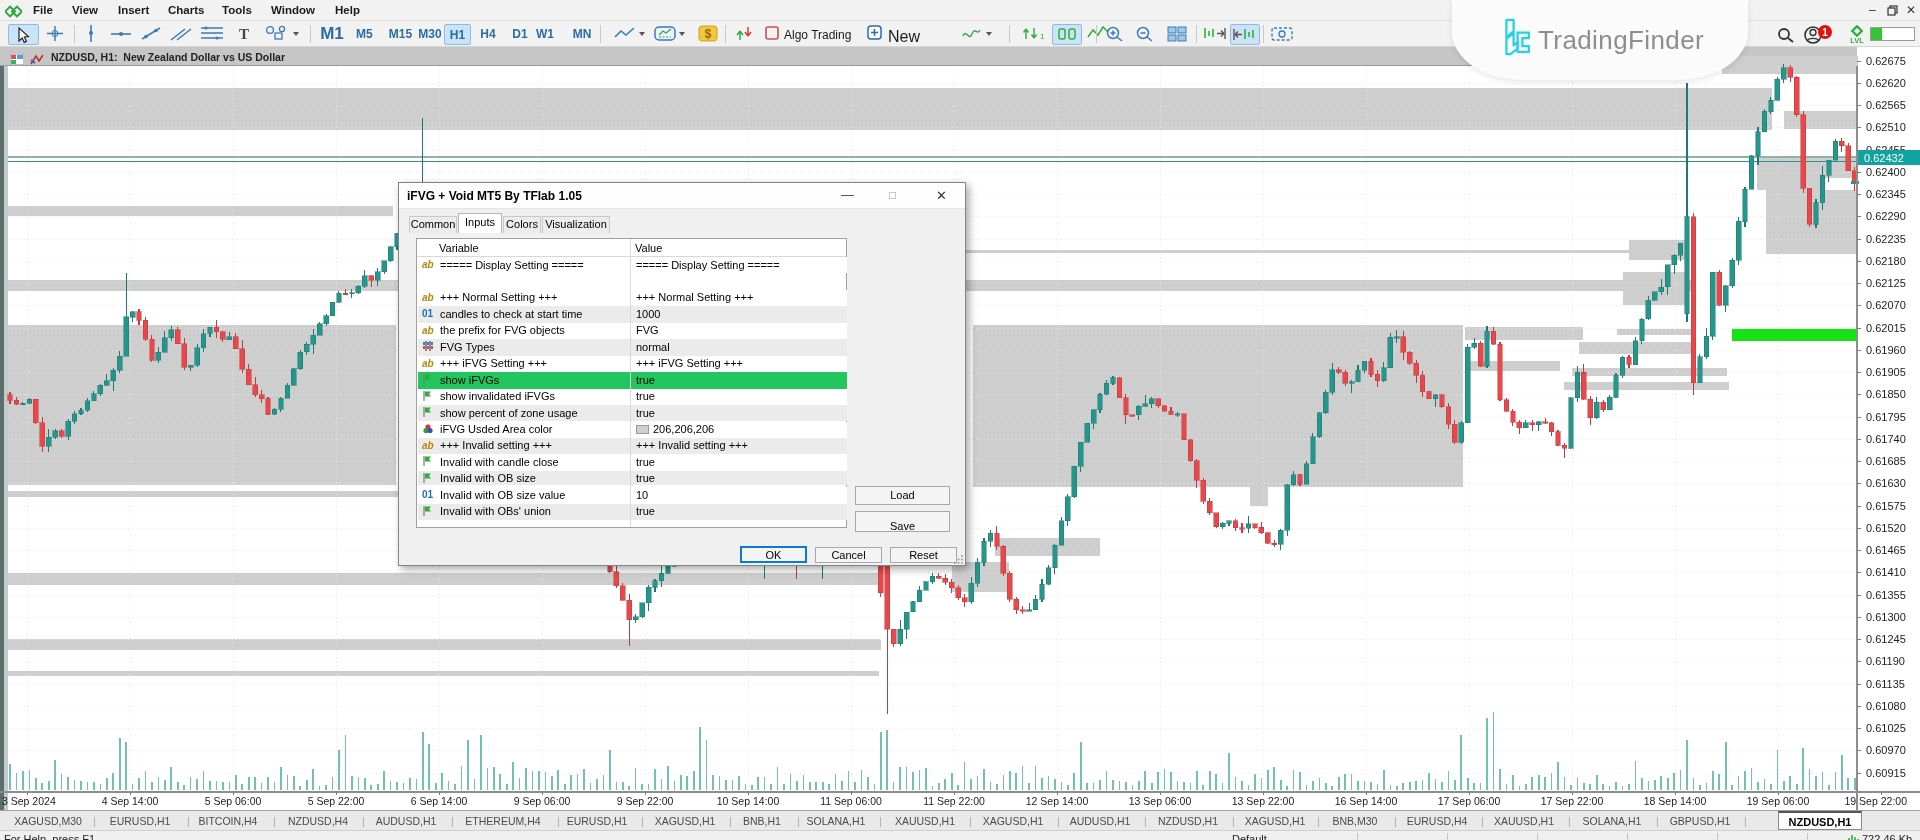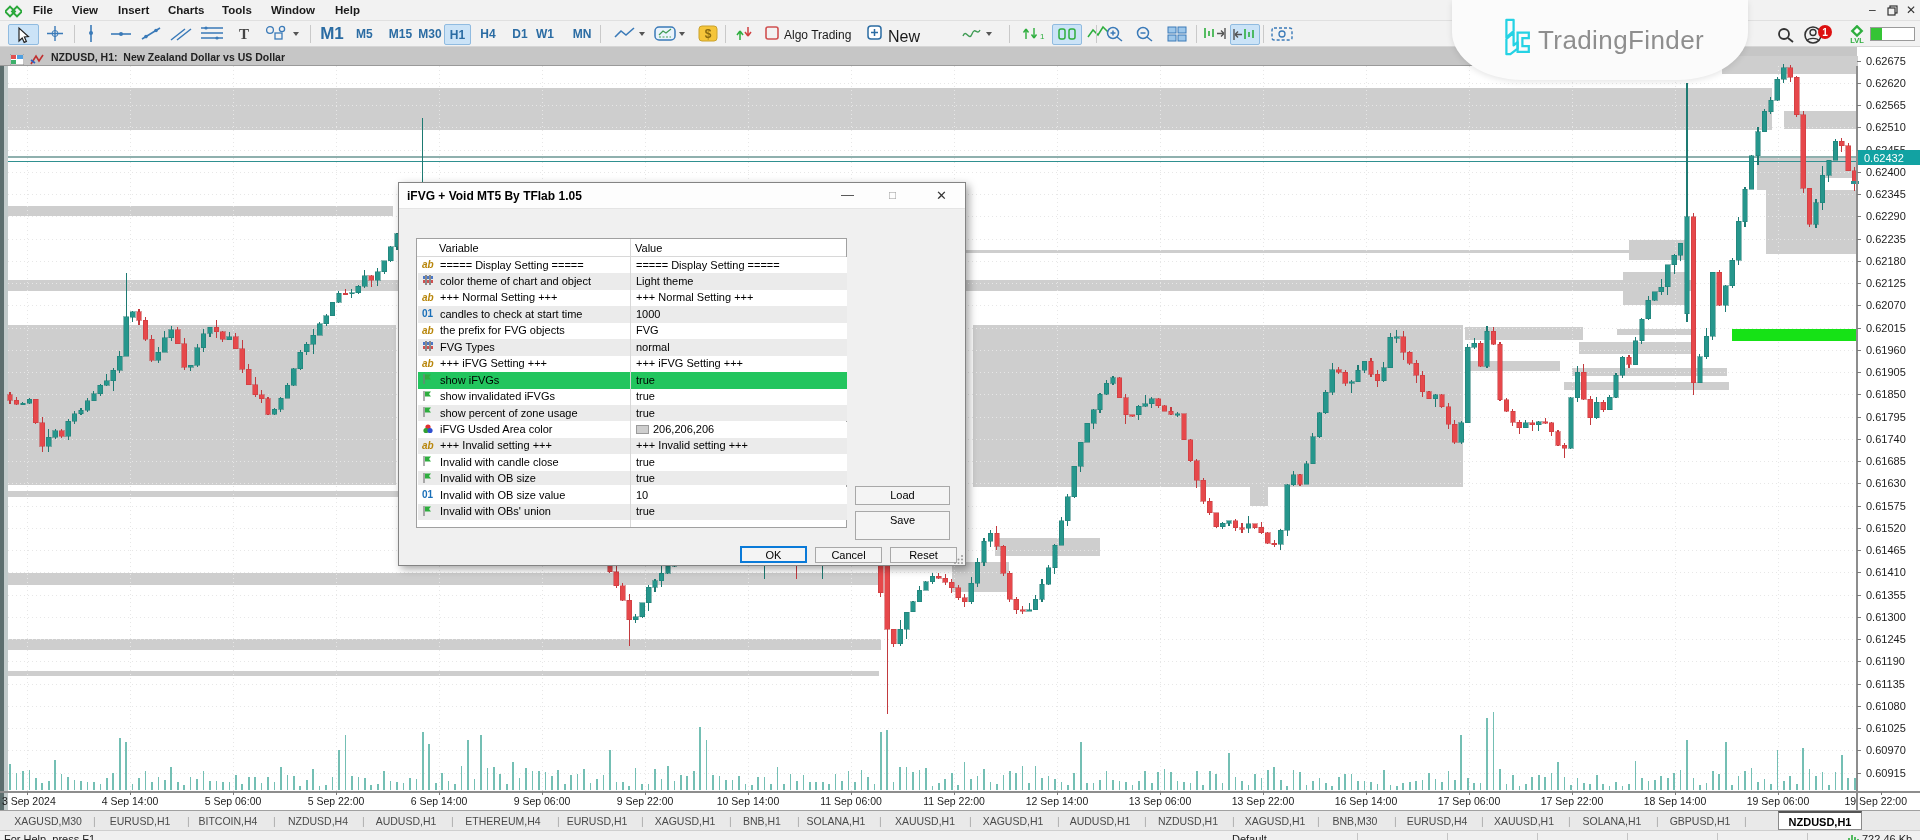--- a/index.html
+++ b/index.html
@@ -627,40 +627,36 @@
   </div>
 
 <div style="position:absolute;left:398px;top:182px;width:568px;height:384px;background:#f0f0f0;
  border:1px solid #848484;box-shadow:3px 3px 8px rgba(0,0,0,.35);font-size:11px;color:#000">
  <div style="position:absolute;left:0;top:0;width:100%;height:26px;background:#fdfdfd;border-bottom:1px solid #e4e4e4">
    <span style="position:absolute;left:8px;top:6px;font-weight:bold;font-size:12px">iFVG + Void MT5 By TFlab 1.05</span>
    <span style="position:absolute;left:442px;top:4px;color:#444;font-size:13px">―</span>
    <span style="position:absolute;left:490px;top:5px;color:#9a9a9a;font-size:12px">□</span>
    <span style="position:absolute;left:537px;top:5px;color:#333;font-size:13px">✕</span>
  </div>
+ <div style="position:absolute;left:0;top:27px;width:100%;height:23px;background:#f0f0f0">
+   <div style="position:absolute;left:10px;bottom:0;width:48px;height:17px;background:#ececec;border:1px solid #c8c8c8;border-bottom:none;text-align:center;padding-top:1px">Common</div>
+   <div style="position:absolute;left:59px;bottom:0;width:44px;height:20px;background:#fff;border:1px solid #b4b4b4;border-bottom:none;text-align:center;padding-top:2px;z-index:2">Inputs</div>
+   <div style="position:absolute;left:104px;bottom:0;width:38px;height:17px;background:#ececec;border:1px solid #c8c8c8;border-bottom:none;text-align:center;padding-top:1px">Colors</div>
+   <div style="position:absolute;left:143px;bottom:0;width:68px;height:17px;background:#ececec;border:1px solid #c8c8c8;border-bottom:none;text-align:center;padding-top:1px">Visualization</div>
+ </div>
  <div style="position:absolute;left:17px;top:55px;width:431px;height:290px;background:#fff;border:1px solid #a0a0a0">
    <div style="position:absolute;left:22px;top:3px">Variable</div>
    <div style="position:absolute;left:218px;top:3px">Value</div>
    <div style="position:absolute;left:0;top:17px;width:100%;height:1px;background:#d8d8d8"></div>
    <div style="position:absolute;left:213px;top:0;width:1px;height:100%;background:#d8d8d8"></div>
    <div style="position:absolute;left:1px;top:18.00px;width:429px;height:16.45px;background:#ffffff">
         <span style="position:absolute;left:4px;top:1px;width:14px"><span style="color:#b8860b;font-size:10px;font-style:italic;font-weight:bold">ab</span></span>
         <span style="position:absolute;left:22px;top:1.5px;white-space:nowrap">===== Display Setting =====</span>
         <span style="position:absolute;left:218px;top:1.5px;white-space:nowrap">===== Display Setting =====</span>
       </div>
-      <div style="position:absolute;left:1px;top:34.45px;width:429px;height:16.45px;background:#ebebeb">
-        <span style="position:absolute;left:4px;top:1px;width:14px"><svg width="12" height="12" viewBox="0 0 12 12" style="vertical-align:-2px">
-            <rect x="1" y="2" width="10" height="3" fill="#4a78c8"></rect>
-            <rect x="1" y="6" width="10" height="3" fill="#d05050"></rect>
-            <rect x="3" y="1" width="2" height="10" fill="#888"></rect>
-            <rect x="7" y="1" width="2" height="10" fill="#888"></rect>
-          </svg></span>
-        <span style="position:absolute;left:22px;top:1.5px;white-space:nowrap">color theme of chart and object</span>
-        <span style="position:absolute;left:218px;top:1.5px;white-space:nowrap">Light theme</span>
-      </div>
       <div style="position:absolute;left:1px;top:50.90px;width:429px;height:16.45px;background:#ffffff">
         <span style="position:absolute;left:4px;top:1px;width:14px"><span style="color:#b8860b;font-size:10px;font-style:italic;font-weight:bold">ab</span></span>
         <span style="position:absolute;left:22px;top:1.5px;white-space:nowrap">+++ Normal Setting +++</span>
         <span style="position:absolute;left:218px;top:1.5px;white-space:nowrap">+++ Normal Setting +++</span>
       </div>
       <div style="position:absolute;left:1px;top:67.35px;width:429px;height:16.45px;background:#ebebeb">
         <span style="position:absolute;left:4px;top:1px;width:14px"><span style="color:#1a6fb8;font-size:10px;font-weight:bold">01</span></span>
         <span style="position:absolute;left:22px;top:1.5px;white-space:nowrap">candles to check at start time</span>
         <span style="position:absolute;left:218px;top:1.5px;white-space:nowrap">1000</span>
       </div>
@@ -747,21 +743,21 @@
         <span style="position:absolute;left:4px;top:1px;width:14px"><svg width="12" height="12" viewBox="0 0 12 12" style="vertical-align:-2px">
             <path d="M2 1v10" stroke="#7a7a7a" stroke-width="1.2"></path>
             <path d="M3 1.5h6l-2 2.5 2 2.5H3z" fill="#2eae3e"></path>
           </svg></span>
         <span style="position:absolute;left:22px;top:1.5px;white-space:nowrap">Invalid with OBs' union</span>
         <span style="position:absolute;left:218px;top:1.5px;white-space:nowrap">true</span>
       </div>
    <div style="position:absolute;left:213px;top:0;width:1px;height:100%;background:#d8d8d8"></div>
  </div>
  <div style="position:absolute;left:456px;top:303px;width:95px;height:19px;background:#f4f4f4;border:1px solid #a8a8a8;text-align:center;padding-top:2px">Load</div>
- <div style="position:absolute;left:456px;top:328px;width:95px;height:29px;background:#f4f4f4;border:1px solid #a8a8a8;text-align:center;padding-top:2px">Save</div>
+ <div style="position:absolute;left:456px;top:328px;width:95px;height:21px;background:#f4f4f4;border:1px solid #a8a8a8;text-align:center;padding-top:8px">Save</div>
  <div style="position:absolute;left:341px;top:363px;width:67px;height:17px;background:#f4f4f4;border:2px solid #0a7ad8;text-align:center;padding-top:1px">OK</div>
  <div style="position:absolute;left:416px;top:364px;width:67px;height:16px;background:#f4f4f4;border:1px solid #a8a8a8;text-align:center;padding-top:1px">Cancel</div>
  <div style="position:absolute;left:491px;top:364px;width:67px;height:16px;background:#f4f4f4;border:1px solid #a8a8a8;text-align:center;padding-top:1px">Reset</div>
  <svg width="10" height="10" viewBox="0 0 10 10" style="position:absolute;right:1px;bottom:1px">
       <circle cx="8" cy="2" r="1" fill="#9a9a9a"></circle>
       <circle cx="8" cy="5.5" r="1" fill="#9a9a9a"></circle>
       <circle cx="8" cy="9" r="1" fill="#9a9a9a"></circle>
       <circle cx="4.5" cy="5.5" r="1" fill="#9a9a9a"></circle>
       <circle cx="4.5" cy="9" r="1" fill="#9a9a9a"></circle>
       <circle cx="1" cy="9" r="1" fill="#9a9a9a"></circle>

